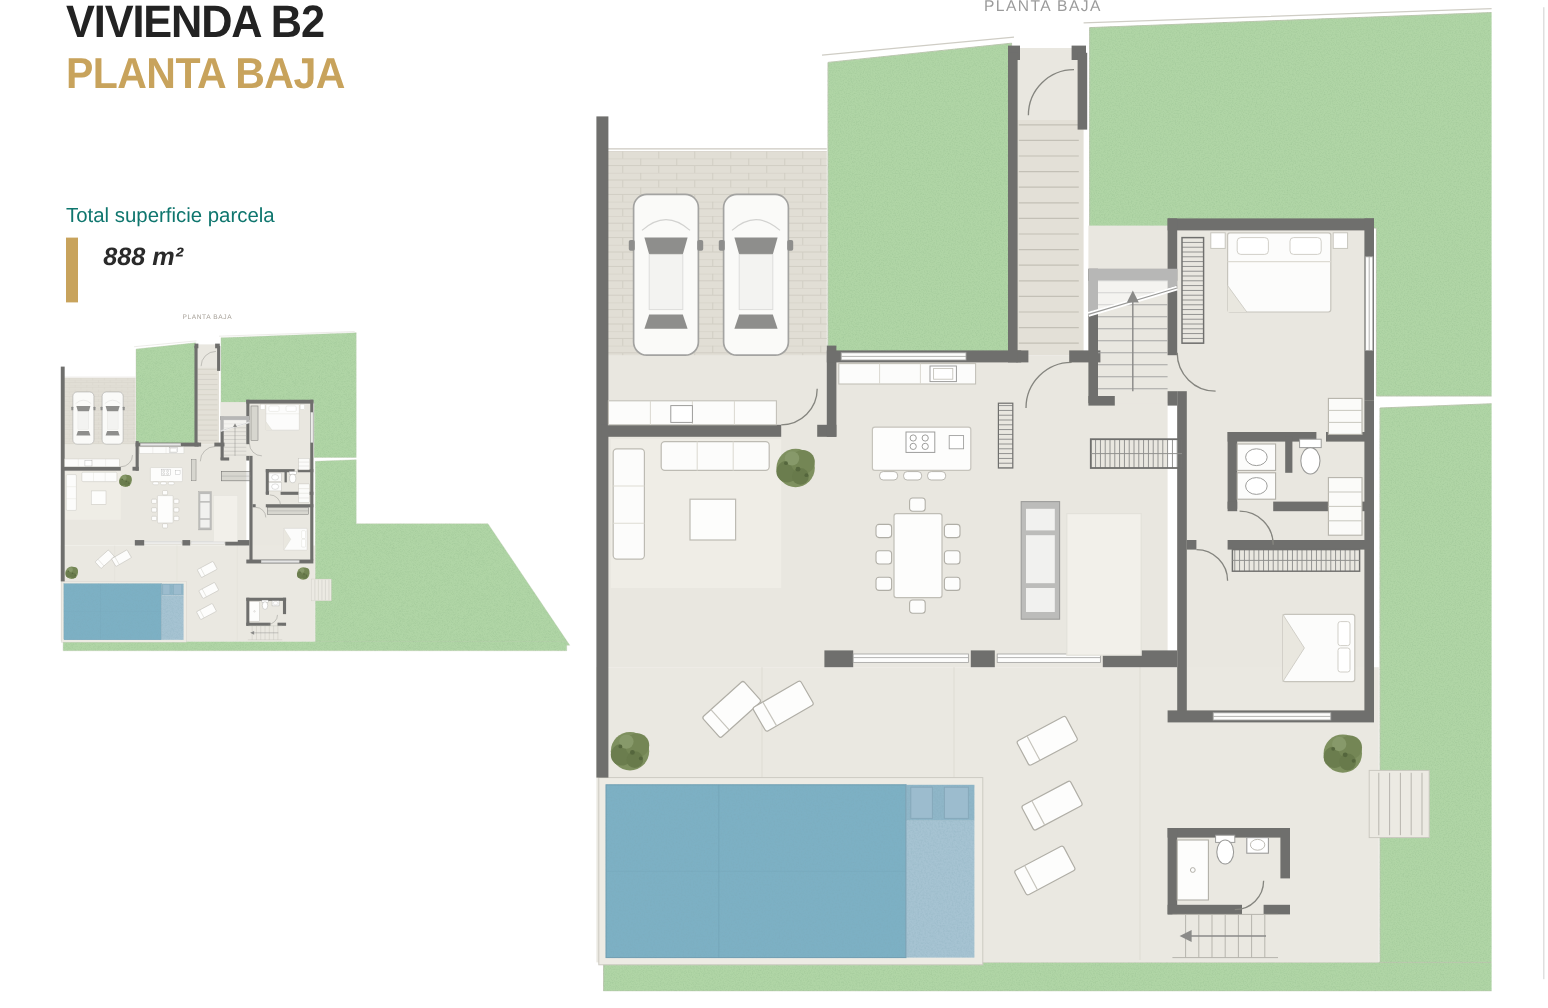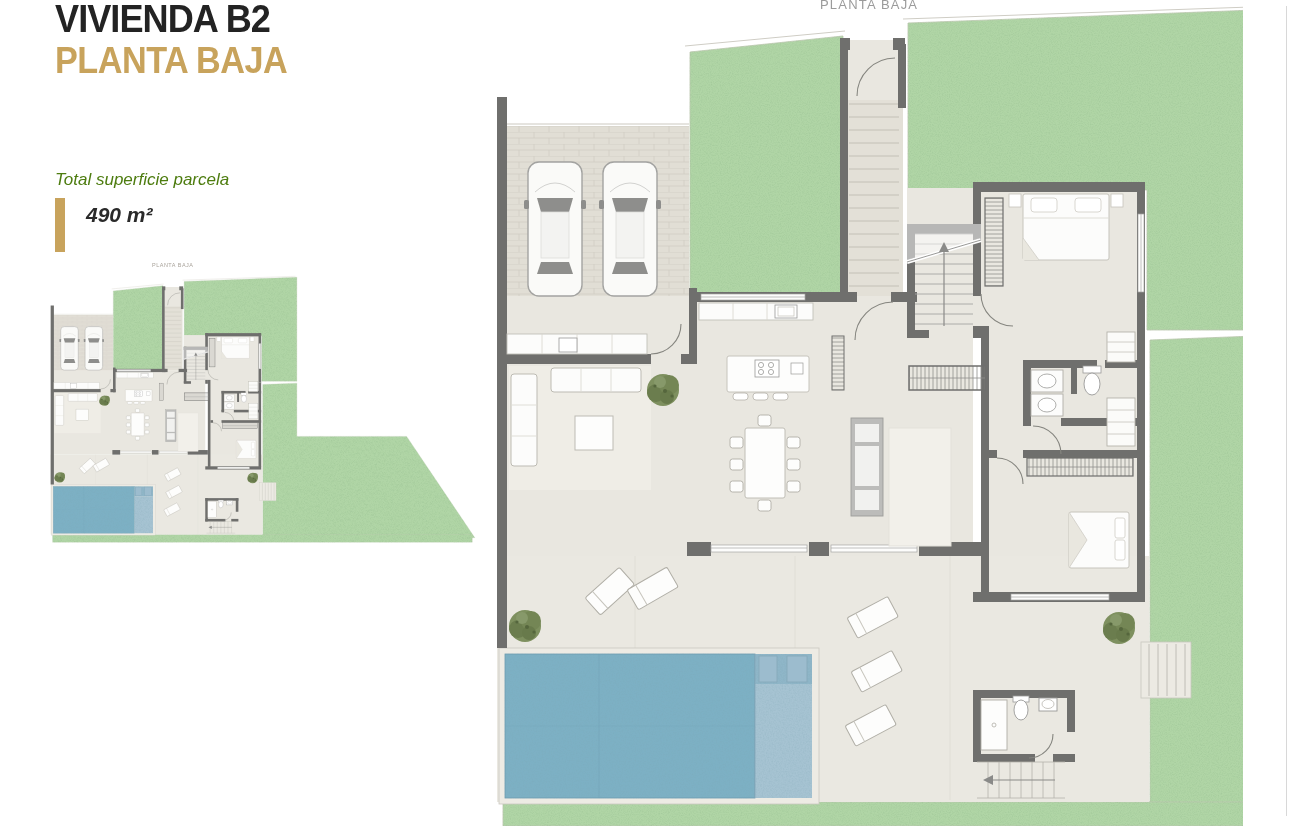--- a/index.html
+++ b/index.html
@@ -3,21 +3,21 @@
 <meta charset="utf-8">
 <style>
   html,body{margin:0;padding:0;background:#fff;}
   body{width:1290px;height:840px;position:relative;overflow:hidden;
        font-family:"Liberation Sans","DejaVu Sans",sans-serif;}
   .title-block{position:absolute;left:55px;top:0;width:420px;}
   .title-main{font-size:38px;font-weight:700;color:#232323;letter-spacing:-1px;
               transform:scaleX(.95);transform-origin:left;margin:0;line-height:1.05;}
   .title-sub{font-size:36px;font-weight:700;color:#c8a35c;letter-spacing:-.5px;
              transform:scaleX(.95);transform-origin:left;margin:2px 0 0 0;line-height:1.05;}
-  .area-label{position:absolute;left:55px;top:170px;font-size:17px;color:#4d7c0f;font-style:italic;}
+  .area-label{position:absolute;left:55px;top:170px;font-size:17px;color:#0f766e;}
   .gold-bar{position:absolute;left:55px;top:198px;width:10px;height:54px;background:#c8a35c;}
   .area-value{position:absolute;left:86px;top:203px;font-size:21px;font-style:italic;
               font-weight:700;color:#2a2a2a;}
   .thumb-fig{position:absolute;left:50px;top:262px;width:432px;height:284px;margin:0;}
   .thumb-caption{position:absolute;left:102px;top:0;font-size:5.5px;letter-spacing:.5px;
                  color:#a9a39b;}
   .thumb-svg{position:absolute;left:0;top:12px;width:432px;height:272px;overflow:hidden;}
   .main-fig{position:absolute;left:495px;top:0;width:748px;height:826px;margin:0;}
   .main-caption{position:absolute;left:820px;top:-3px;font-size:13px;letter-spacing:1.2px;
                 color:#9b9b9b;}
@@ -334,21 +334,21 @@
 
 <div>
 
   <header class="title-block">
     <h1 class="title-main">VIVIENDA B2</h1>
     <h2 class="title-sub">PLANTA BAJA</h2>
   </header>
 
   <div class="area-label">Total superficie parcela</div>
   <div class="gold-bar"></div>
-  <div class="area-value">490 m²</div>
+  <div class="area-value">888 m²</div>
 
   <figure class="thumb-fig">
     <figcaption class="thumb-caption">PLANTA BAJA</figcaption>
     <svg class="thumb-svg" viewBox="0 0 1330 835" preserveAspectRatio="xMinYMin meet">
       <use href="#plan-art"></use>
     </svg>
   </figure>
 
   <figure class="main-fig">
     <svg class="main-svg" viewBox="0 0 748 826" preserveAspectRatio="xMinYMin meet">

